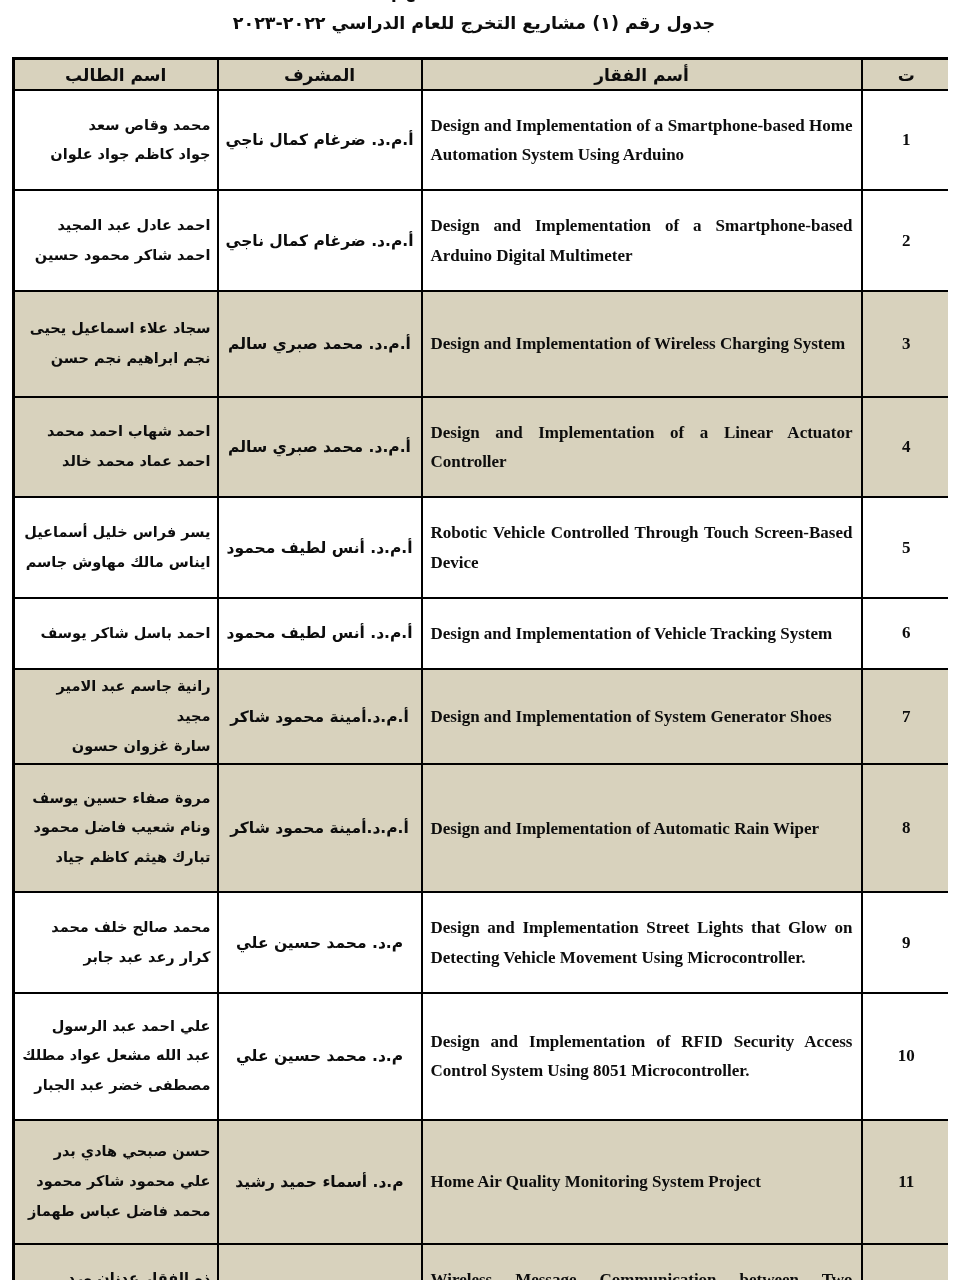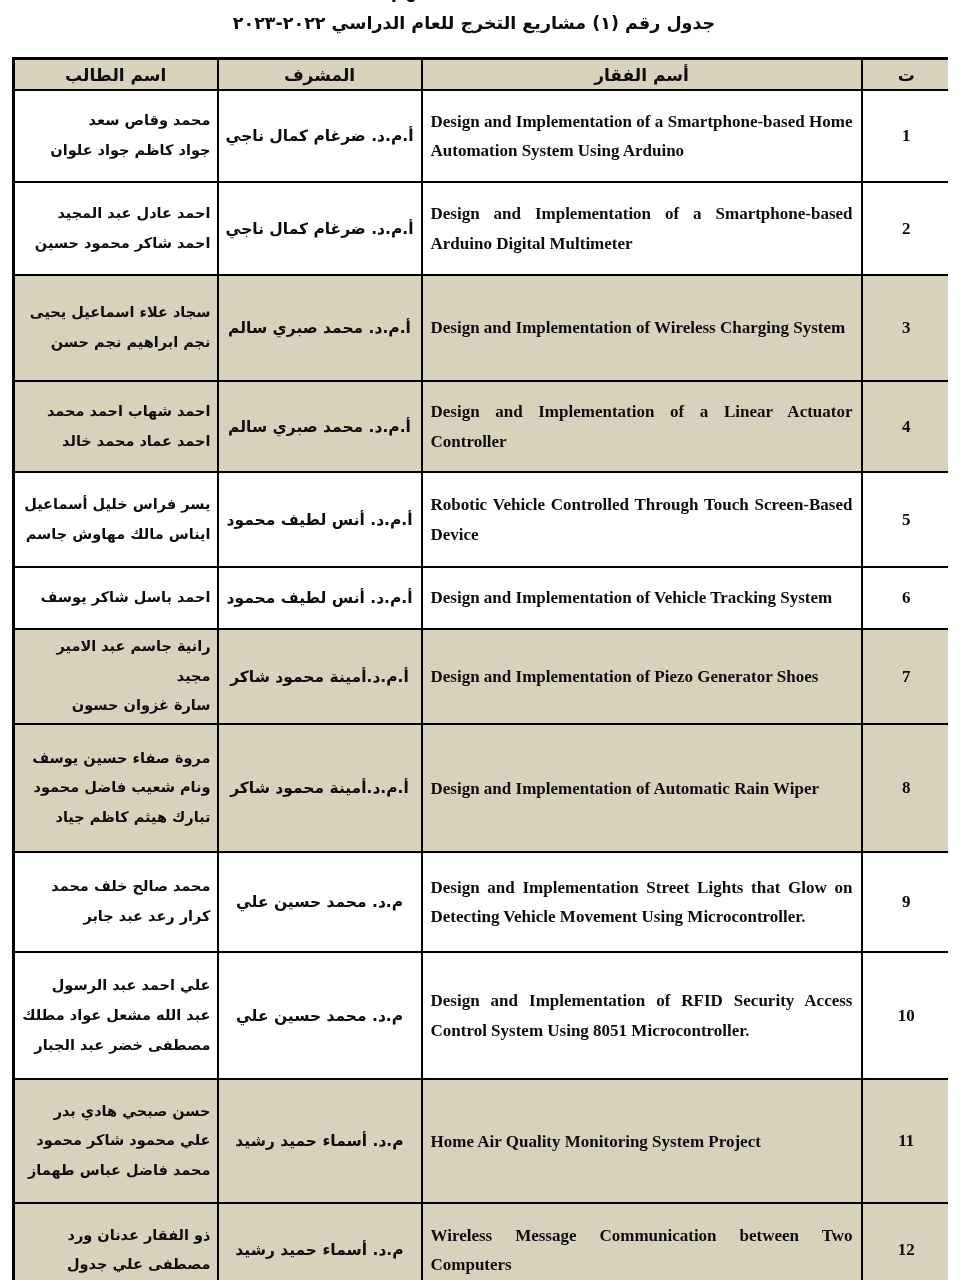--- a/index.html
+++ b/index.html
@@ -51,21 +51,21 @@
     text-align:center;
     font-family:"Liberation Serif",serif;
     font-weight:bold;font-size:17px;
   }
   .cell-project{
     direction:ltr;
     text-align:justify;
     font-family:"Liberation Serif",serif;
     font-weight:bold;font-size:17px;
     line-height:1.72;
-    padding:4px 8px;
+    padding:20px 8px;
   }
   .cell-supervisor{
     text-align:center;
     font-family:"DejaVu Sans",sans-serif;
     font-weight:bold;font-size:15.5px;
     padding:8px 4px;
   }
   .cell-students{
     text-align:right;
     font-family:"DejaVu Sans",sans-serif;
@@ -147,21 +147,21 @@
         <tr style="height: 62px;">
           <td class="cell-no">6</td>
           <td class="cell-project">Design and Implementation of Vehicle Tracking System</td>
           <td class="cell-supervisor">أ.م.د. أنس لطيف محمود</td>
           <td class="cell-students">
             <div class="student-name">احمد باسل شاكر يوسف</div>
           </td>
         </tr>
         <tr class="shaded" style="height: 60px;">
           <td class="cell-no">7</td>
-          <td class="cell-project">Design and Implementation of Piezo Generator Shoes</td>
+          <td class="cell-project">Design and Implementation of System Generator Shoes</td>
           <td class="cell-supervisor">أ.م.د.أمينة محمود شاكر</td>
           <td class="cell-students">
             <div class="student-name">رانية جاسم عبد الامير مجيد</div>
             <div class="student-name">سارة غزوان حسون</div>
           </td>
         </tr>
         <tr class="shaded" style="height: 128px;">
           <td class="cell-no">8</td>
           <td class="cell-project">Design and Implementation of Automatic Rain Wiper</td>
           <td class="cell-supervisor">أ.م.د.أمينة محمود شاكر</td>

